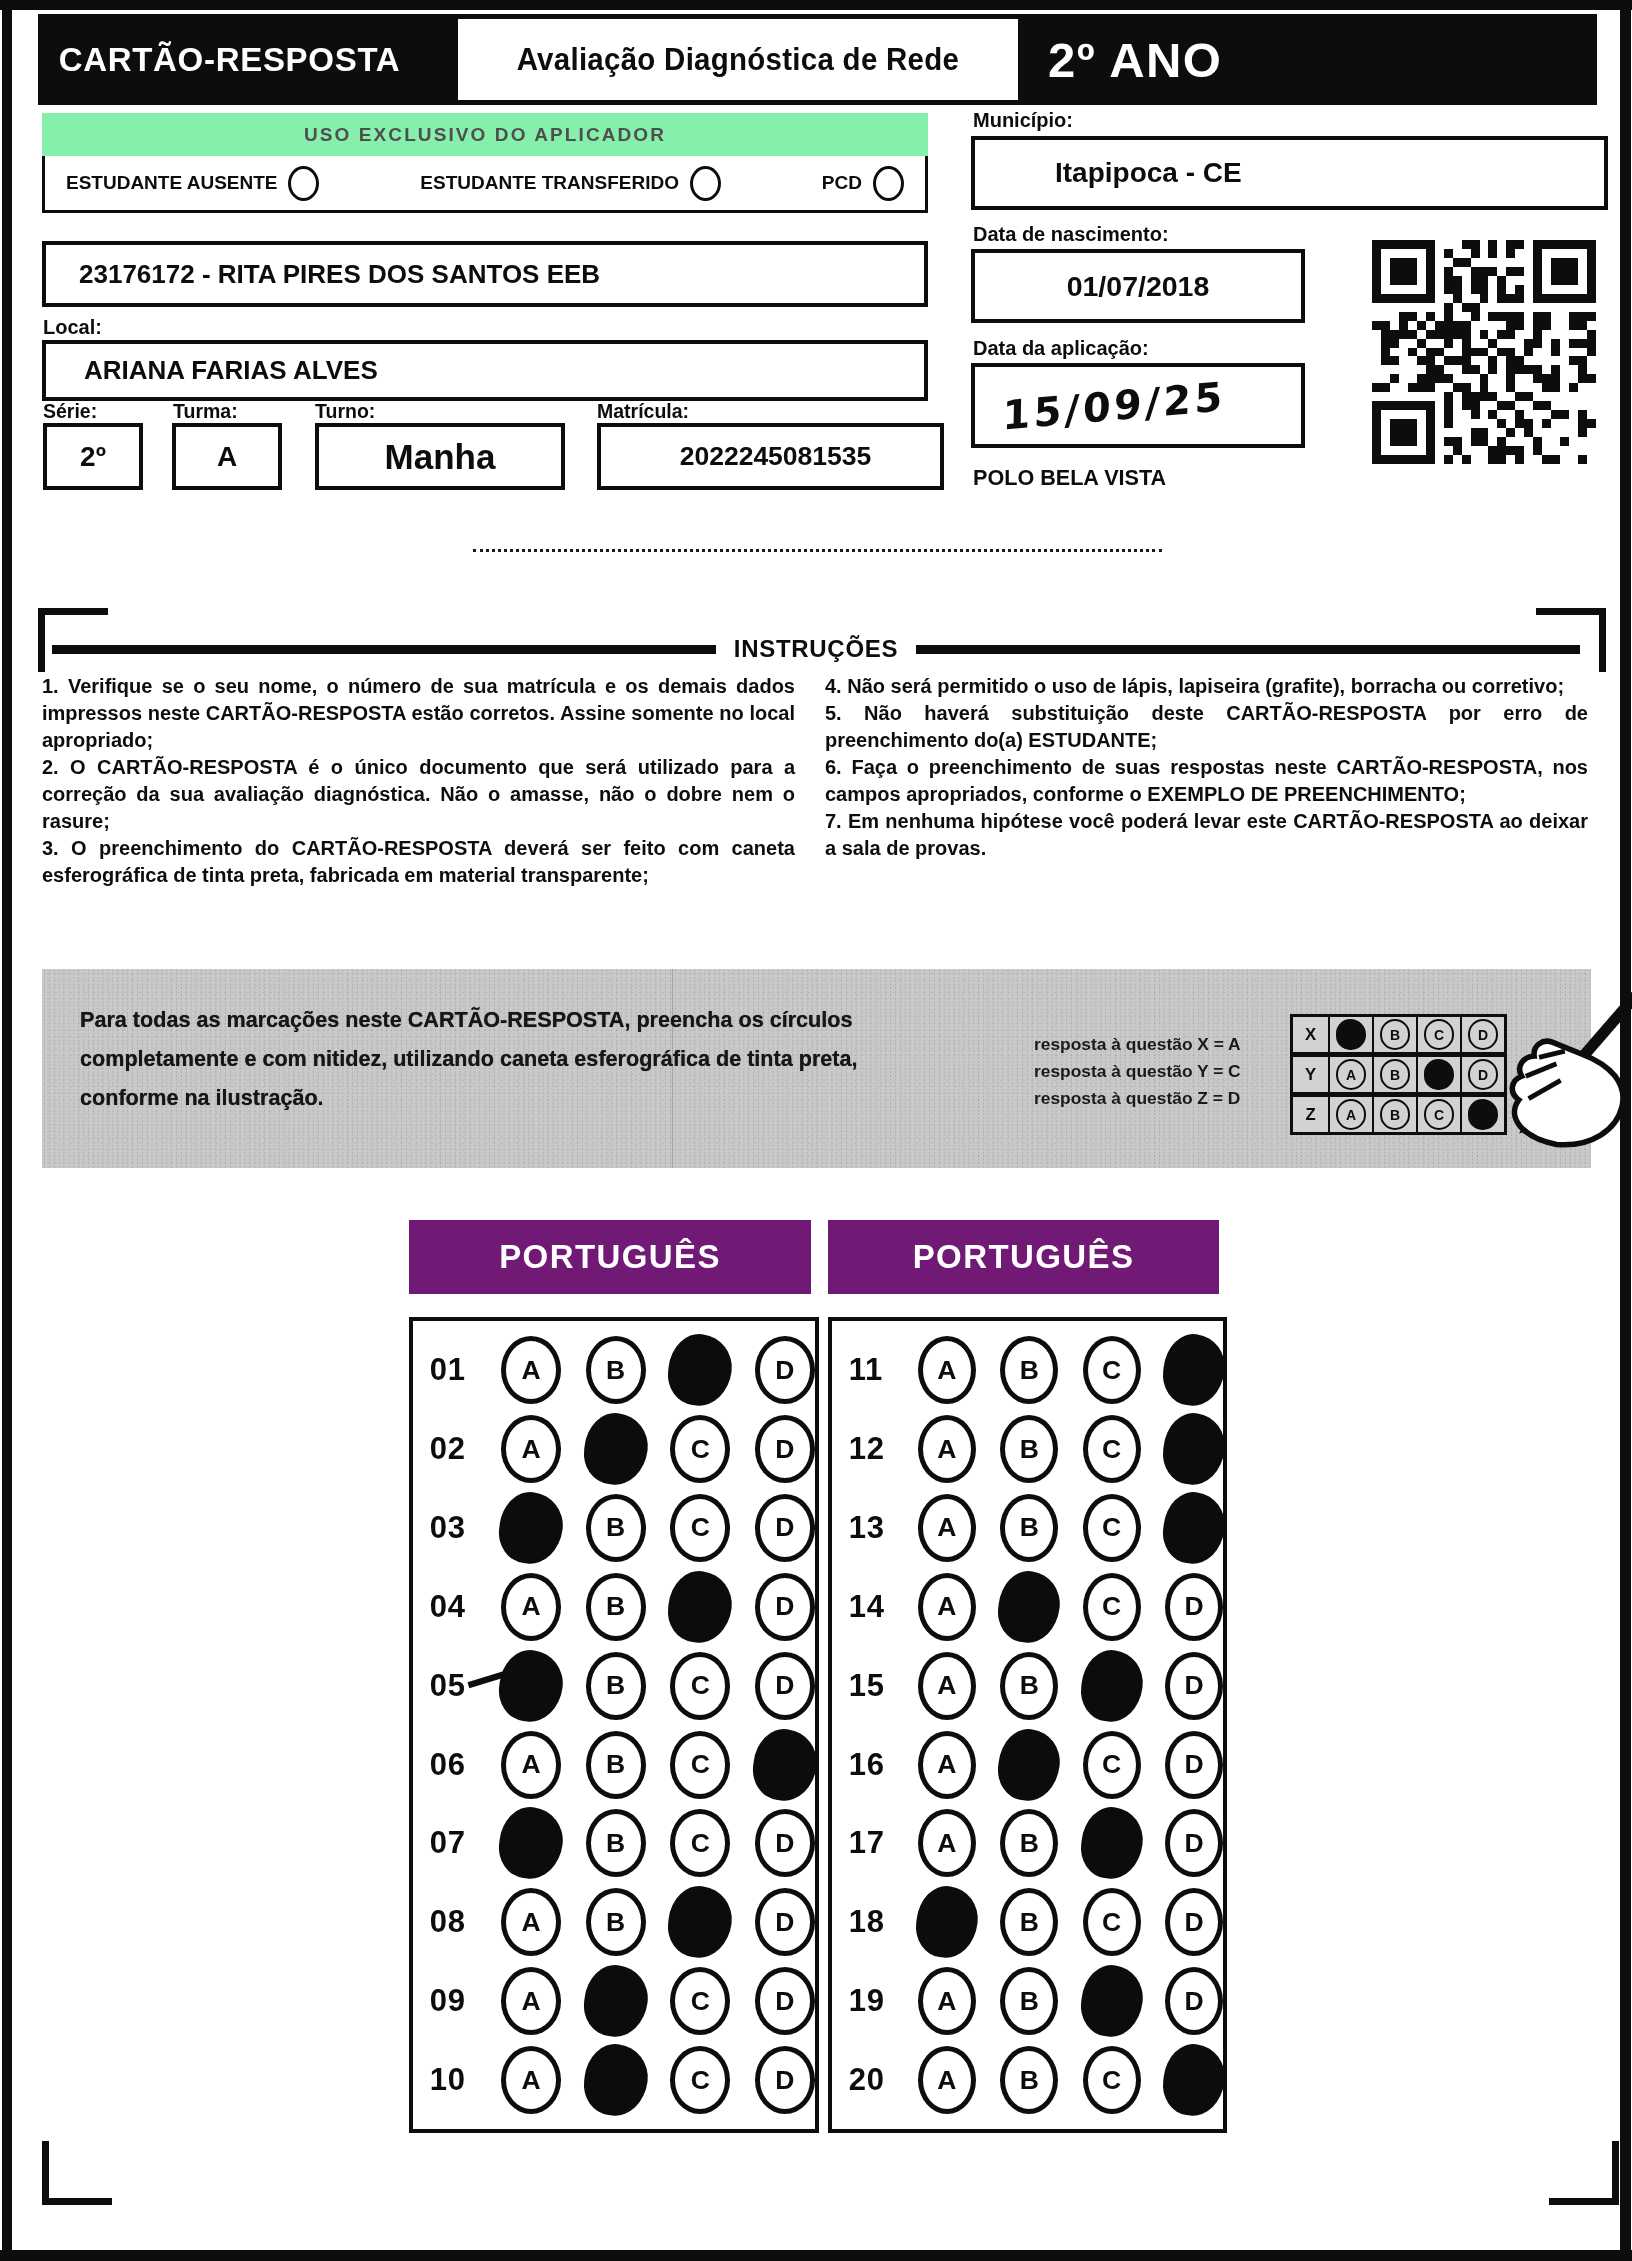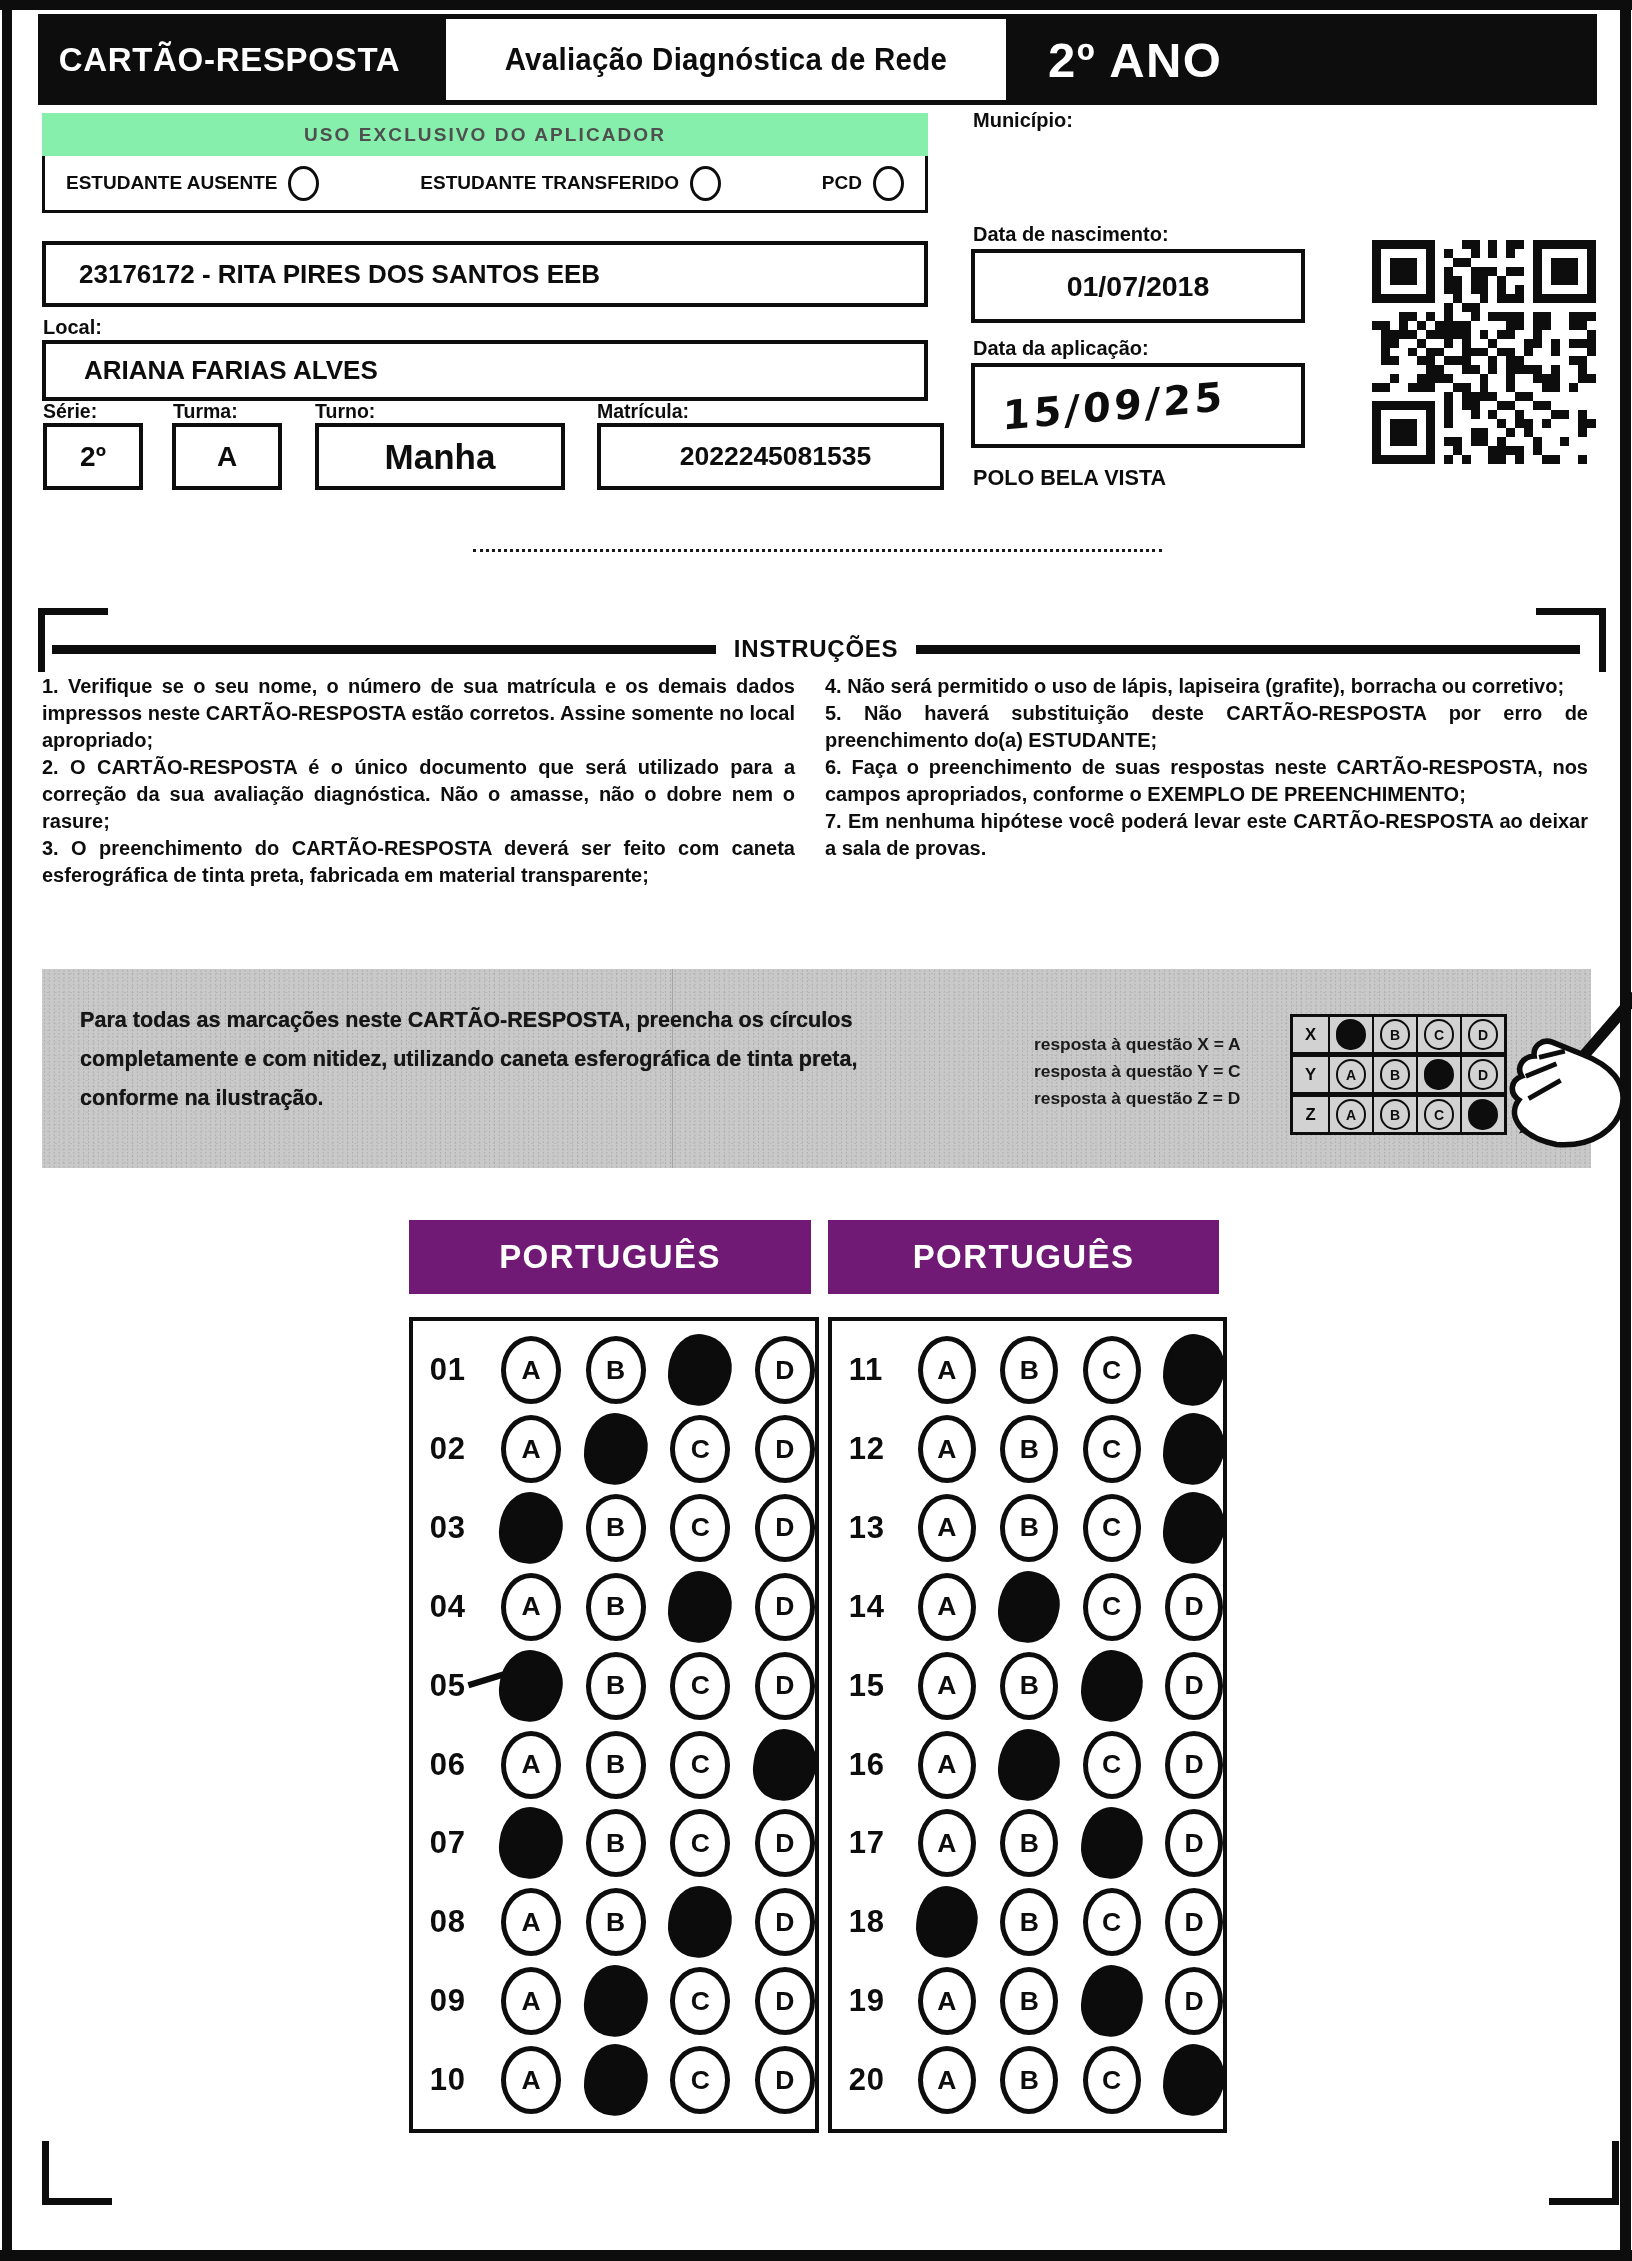--- a/index.html
+++ b/index.html
@@ -9,21 +9,21 @@
   .ink{background:#0d0d0d;}
   
   .frame-top{left:0;top:0;width:1633px;height:9.7px;}
   .frame-left{left:2.1px;top:0;width:9.7px;height:2261px;}
   .frame-right{left:1620px;top:0;width:11px;height:2261px;}
   .frame-bottom{left:0;top:2250px;width:1633px;height:11px;}
   
   .header-bar{left:38px;top:14px;width:1559px;height:91px;}
   .h-cartao{left:38px;top:14px;width:383px;height:91px;display:flex;align-items:center;justify-content:center;
             color:#fff;font-size:33px;font-weight:700;letter-spacing:0.7px;}
-  .h-white{left:446px;top:19px;width:560px;height:81px;background:#fff;display:flex;align-items:center;justify-content:center;}
+  .h-white{left:458px;top:19px;width:560px;height:81px;background:#fff;display:flex;align-items:center;justify-content:center;}
   .h-white span{font-size:31px;font-weight:700;letter-spacing:0.3px;transform:scaleX(.95);}
   .h-ano{left:1048px;top:14px;height:91px;display:flex;align-items:center;color:#fff;font-size:49px;font-weight:700;letter-spacing:1.4px;}
   
   .apl{left:42px;top:113px;width:886px;}
   .apl-bar{height:43px;background:#86efac;display:flex;align-items:center;justify-content:center;}
   .apl-bar span{color:#4f4f4f;font-size:19px;font-weight:700;letter-spacing:2.1px;filter:blur(0.4px);}
   .apl-body{height:54px;border:3.5px solid #0d0d0d;border-top:none;display:flex;align-items:center;
             justify-content:space-between;padding:0 21px;}
   .apl-item{display:flex;align-items:center;font-size:19px;font-weight:700;}
   .oval{width:25px;height:29px;border:3.5px solid #0d0d0d;border-radius:50%;margin-left:11px;background:#fff;}
@@ -113,20 +113,23 @@
         <span class="oval"></span>
       </div>
       <div class="apl-item">
         <span>PCD</span>
         <span class="oval"></span>
       </div>
     </div>
   </div>
 
   <div class="abs flabel" style="left:973px;top:109px;">Município:</div>
+  <div class="abs fbox" style="left:971px;top:136px;width:637px;height:74px;font-size:28px;padding-left:80px;box-sizing:border-box;">
+    <span>Itapipoca - CE</span>
+  </div>
 
   <div class="abs flabel" style="left:43px;top:217px;margin-top:48px;">Local da prova:</div>
   <div class="abs fbox" style="left:42px;top:241px;width:886px;height:66px;font-size:26px;padding-left:33px;box-sizing:border-box;">
     <span>23176172 - RITA PIRES DOS SANTOS EEB</span>
   </div>
 
   <div class="abs flabel" style="left:973px;top:223px;">Data de nascimento:</div>
   <div class="abs fbox" style="left:971px;top:249px;width:326px;height:66px;font-size:28.5px;justify-content:center;">
     <span>01/07/2018</span>
   </div>

